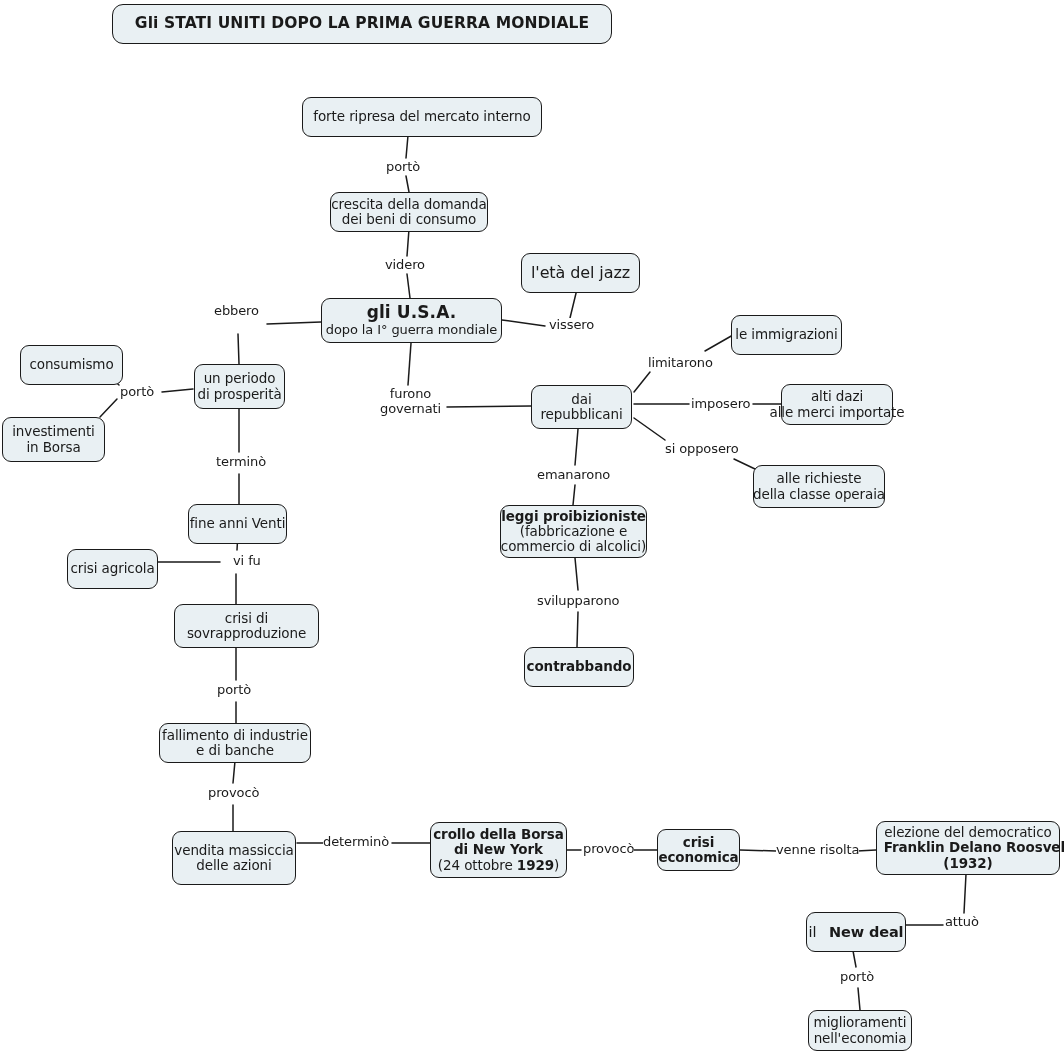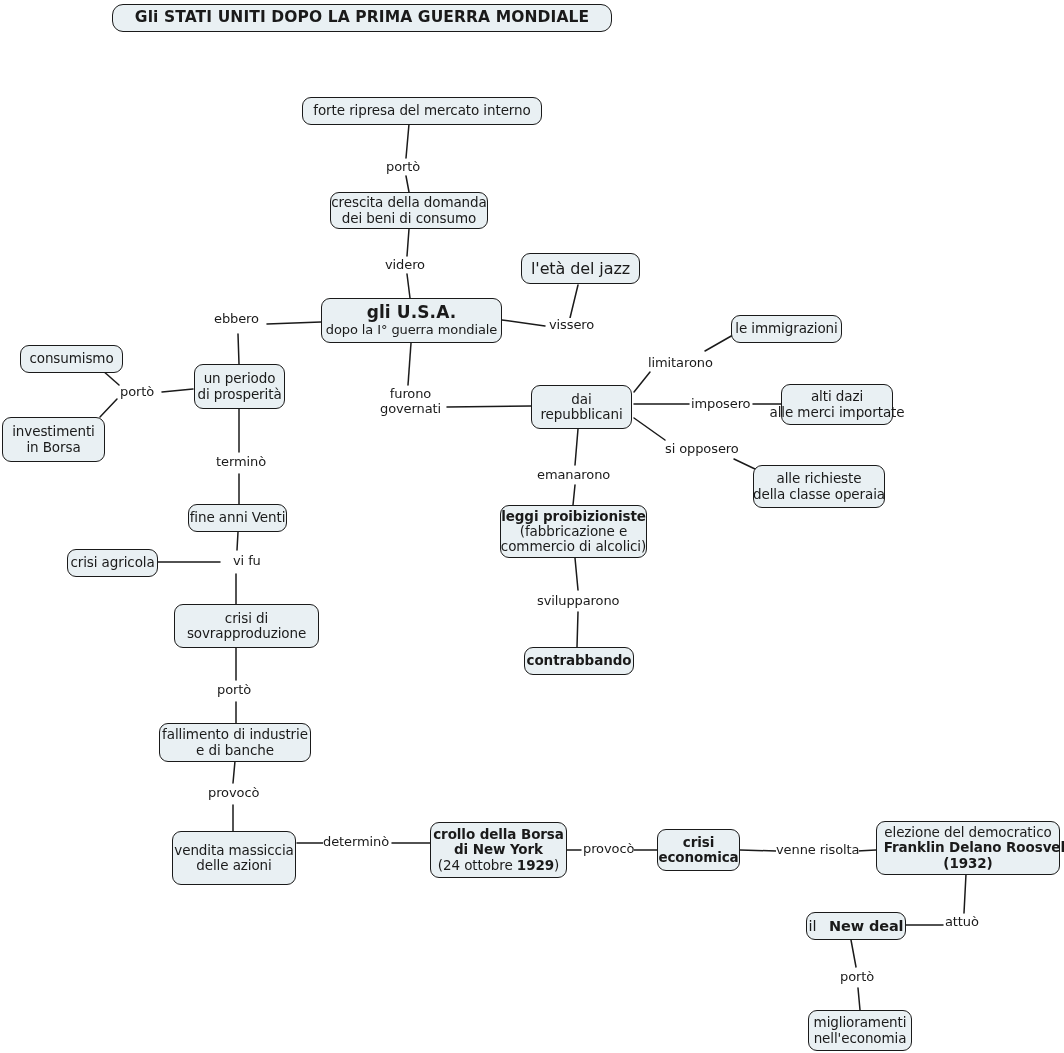--- a/index.html
+++ b/index.html
@@ -34,21 +34,21 @@
     background: #e9f0f3;
     border: 1.6px solid #1a1a1a;
     border-radius: 9px;
     color: #1a1a1a;
     display: flex;
     align-items: center;
     justify-content: center;
     text-align: center;
     line-height: 1.12;
     font-size: 13.5px;
-    padding: 13px 7px;
+    padding: 19px 7px;
     white-space: nowrap;
     letter-spacing: -0.1px;
   }
   .node .ln { display: block; }
   .node.bold { font-weight: bold; }
   .node.title {
     font-weight: bold;
     font-size: 15.5px;
     letter-spacing: 0.1px;
     border-width: 1.4px;
@@ -262,21 +262,21 @@
 
   <div class="node" style="left:808px; top:1010px; width:104px; height:41px; flex-direction:column;">
     <span class="ln">miglioramenti</span>
     <span class="ln">nell'economia</span>
   </div>
 
   <div class="link-label" style="left:386px; top:160px;">portò</div>
 
   <div class="link-label" style="left:385px; top:258px;">videro</div>
 
-  <div class="link-label" style="left:214px; top:312px;">ebbero</div>
+  <div class="link-label" style="left:214px; top:304px;">ebbero</div>
 
   <div class="link-label" style="left:549px; top:318px;">vissero</div>
 
   <div class="link-label" style="left:380px; top:387px;">
     <span class="ln">furono</span>
     <span class="ln">governati</span>
   </div>
 
   <div class="link-label" style="left:120px; top:385px;">portò</div>
 

